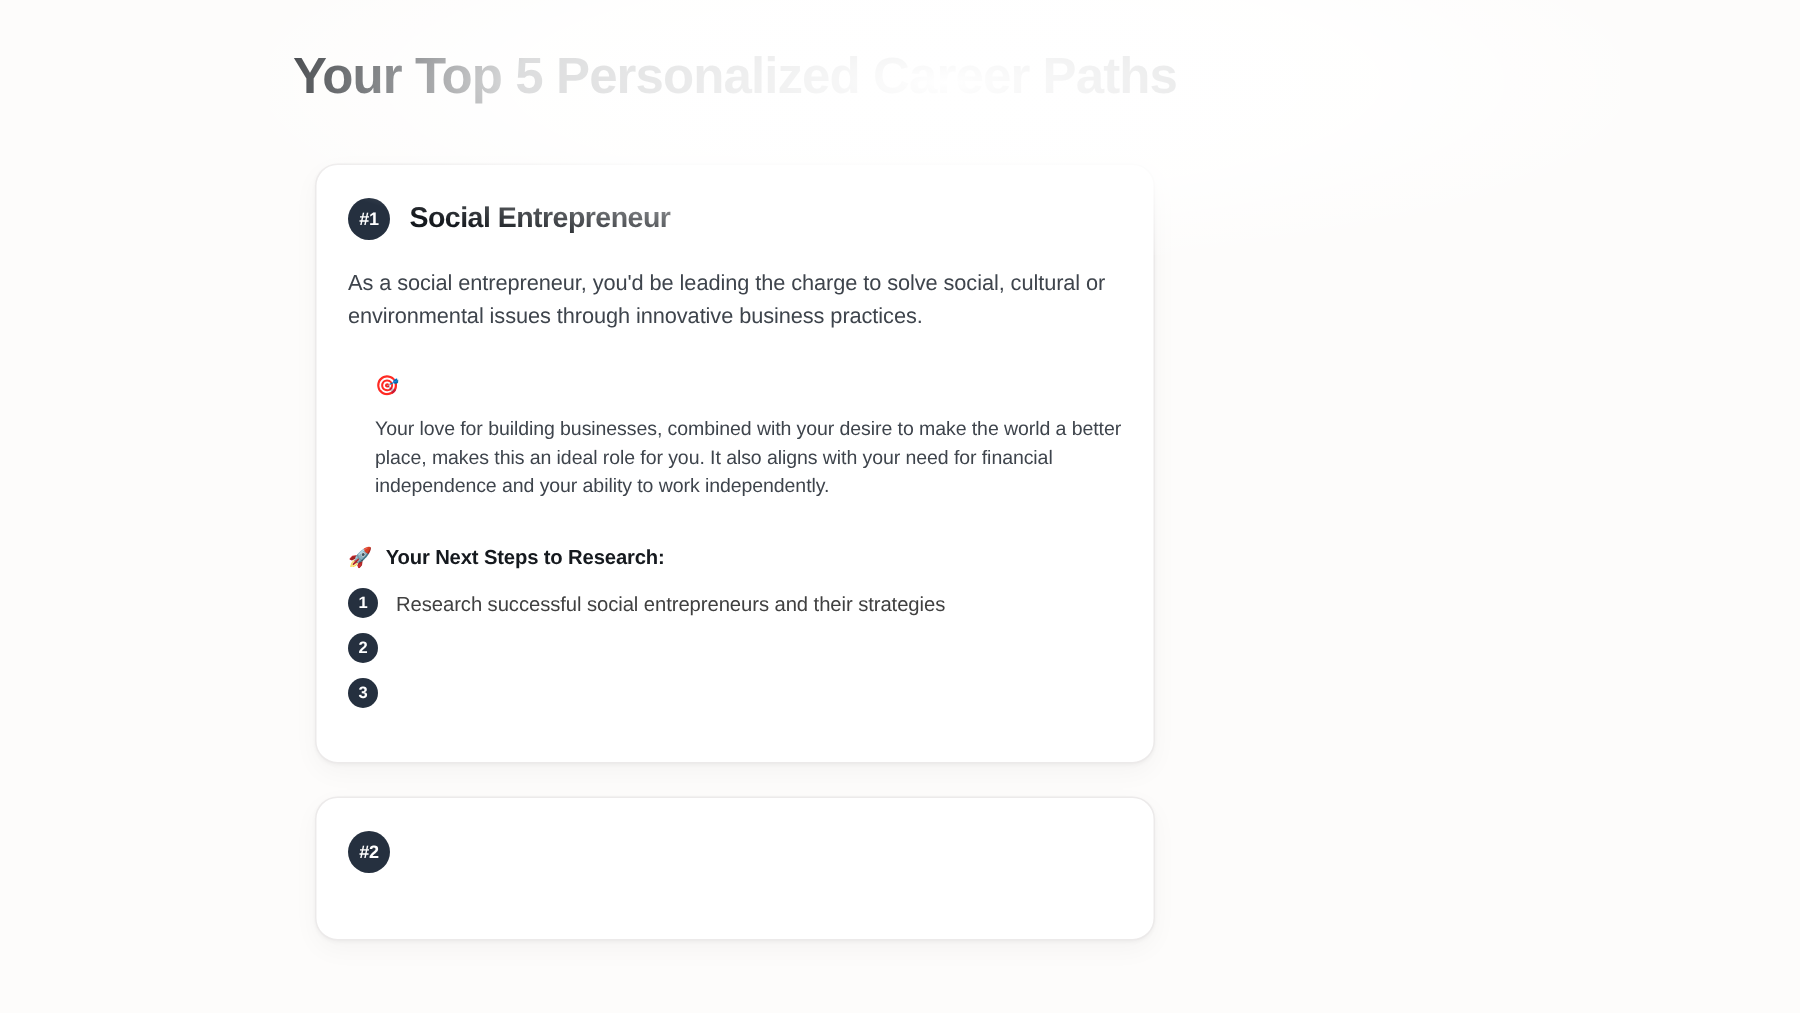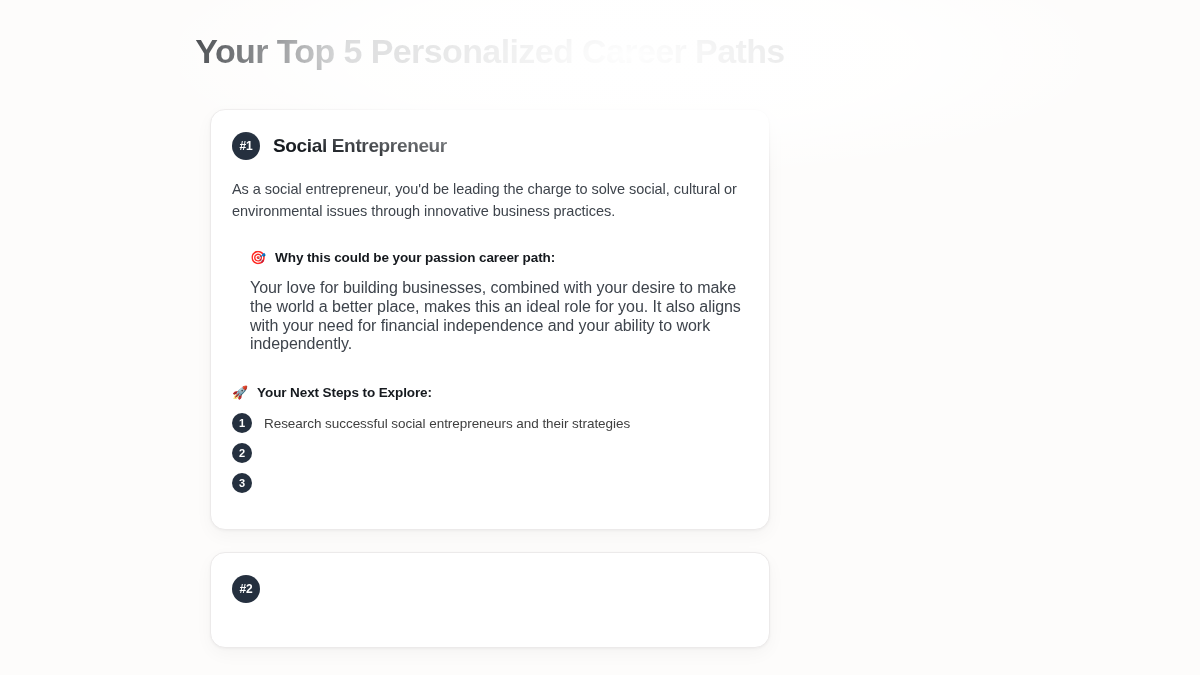--- a/index.html
+++ b/index.html
@@ -110,21 +110,21 @@
     letter-spacing: -0.1px;
     margin-bottom: 14px;
   }
 
   .emoji {
     font-size: 13px;
     line-height: 1;
   }
 
   .passion-text {
-    font-size: 16px;
+    font-size: 13px;
     line-height: 18.8px;
     color: #3e444c;
     letter-spacing: -0.05px;
   }
 
   .steps-block {
     margin-top: 31px;
   }
 
   .steps-heading {
@@ -182,29 +182,28 @@
       <div class="card-header">
         <div class="rank-badge">#1</div>
         <div class="card-title">Social Entrepreneur</div>
       </div>
 
       <p class="card-desc">As a social entrepreneur, you'd be leading the charge to solve social, cultural or environmental issues through innovative business practices.</p>
 
       <div class="passion-block">
         <div class="passion-heading">
           <span class="emoji">🎯</span>
-          <span>Why this could be your passion career path:</span>
         </div>
         <p class="passion-text">Your love for building businesses, combined with your desire to make the world a better place, makes this an ideal role for you. It also aligns with your need for financial independence and your ability to work independently.</p>
       </div>
 
       <div class="steps-block">
         <div class="steps-heading">
           <span class="emoji">🚀</span>
-          <span>Your Next Steps to Explore:</span>
+          <span>Your Next Steps to Research:</span>
         </div>
 
         <div class="step-row">
           <div class="step-num">1</div>
           <div class="step-text">Research successful social entrepreneurs and their strategies</div>
         </div>
 
         <div class="step-row">
           <div class="step-num">2</div>
         </div>

